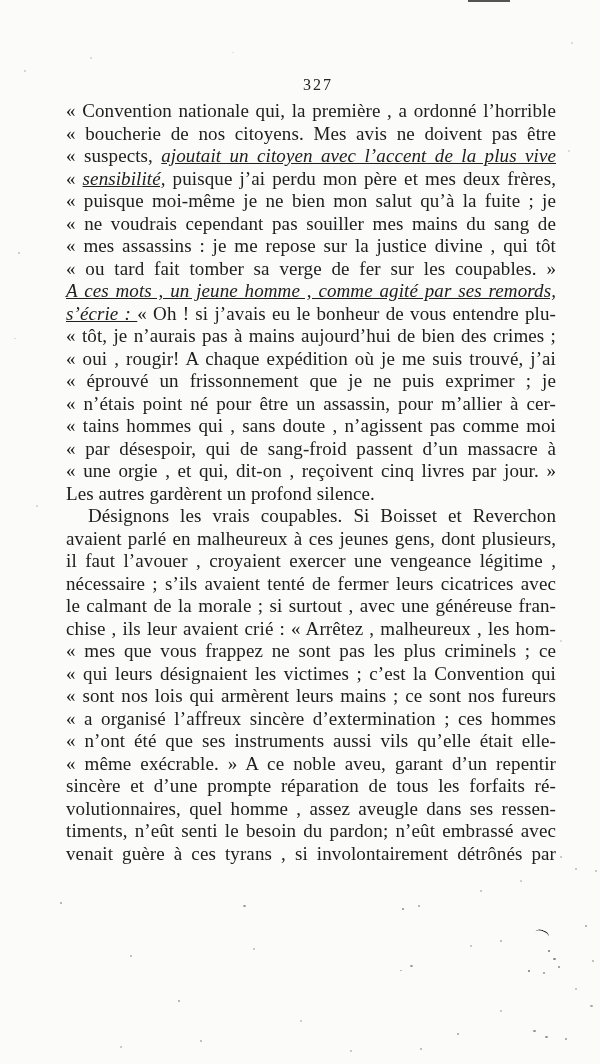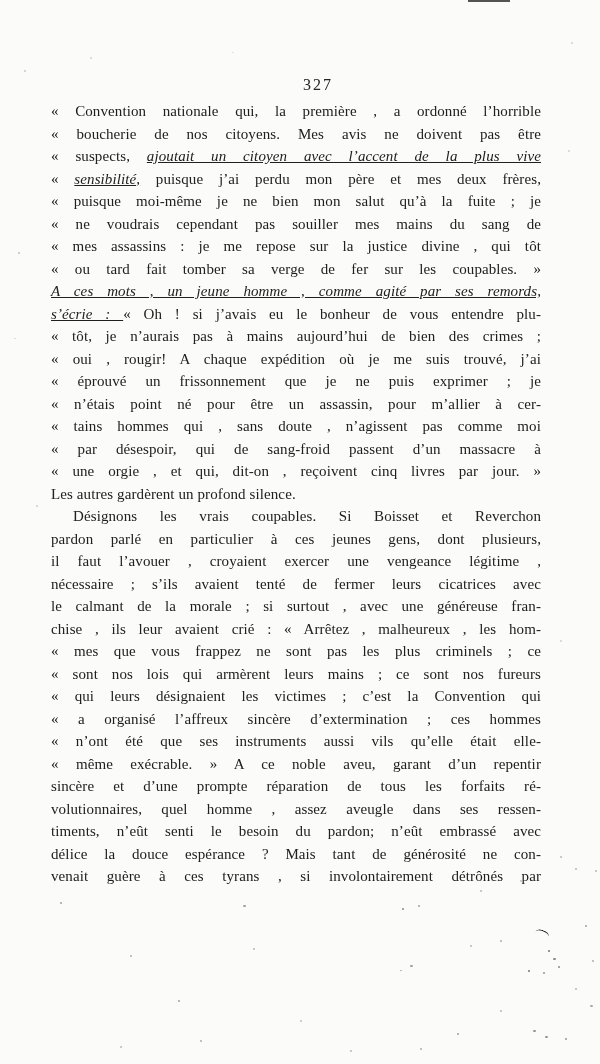--- a/index.html
+++ b/index.html
@@ -8,22 +8,22 @@
     background:#fbfbf9;
     position:relative;overflow:hidden;
     font-family:"Liberation Serif","DejaVu Serif",serif;
   }
   .page{position:absolute;inset:0;color:#1e1e1e;}
   .pagenum{
     position:absolute;top:76px;left:0;width:600px;
     text-align:center;font-size:16px;letter-spacing:2px;color:#242424;margin-left:18px;
   }
   .text{
-    position:absolute;left:51px;top:100px;width:490px;
-    font-size:15px;line-height:22.5px;color:#202020;
+    position:absolute;left:66px;top:100px;width:490px;
+    font-size:19px;line-height:22.5px;color:#202020;
     letter-spacing:0.1px;
   }
   .line{
     height:22.5px;
     text-align:justify;
     text-align-last:justify;
     -moz-text-align-last:justify;
     white-space:normal;
   }
   .line.nojust{text-align:right;text-align-last:left;-moz-text-align-last:left;}
@@ -55,35 +55,34 @@
       <div class="line"><span class="it">s’écrie : </span><span>« Oh ! si j’avais eu le bonheur de vous entendre plu-</span></div>
       <div class="line"><span>« tôt, je n’aurais pas à mains aujourd’hui de bien des crimes ;</span></div>
       <div class="line"><span>« oui , rougir! A chaque expédition où je me suis trouvé, j’ai</span></div>
       <div class="line"><span>« éprouvé un frissonnement que je ne puis exprimer ; je</span></div>
       <div class="line"><span>« n’étais point né pour être un assassin, pour m’allier à cer-</span></div>
       <div class="line"><span>« tains hommes qui , sans doute , n’agissent pas comme moi</span></div>
       <div class="line"><span>« par désespoir, qui de sang-froid passent d’un massacre à</span></div>
       <div class="line"><span>« une orgie , et qui, dit-on , reçoivent cinq livres par jour. »</span></div>
       <div class="line nojust"><span>Les autres gardèrent un profond silence.</span></div>
       <div class="line indent"><span>Désignons les vrais coupables. Si Boisset et Reverchon</span></div>
-      <div class="line"><span>pardon parlé en particulier à ces jeunes gens, dont plusieurs,</span></div>
+      <div class="line"><span>avaient parlé en malheureux à ces jeunes gens, dont plusieurs,</span></div>
       <div class="line"><span>il faut l’avouer , croyaient exercer une vengeance légitime ,</span></div>
       <div class="line"><span>nécessaire ; s’ils avaient tenté de fermer leurs cicatrices avec</span></div>
       <div class="line"><span>le calmant de la morale ; si surtout , avec une généreuse fran-</span></div>
       <div class="line"><span>chise , ils leur avaient crié : « Arrêtez , malheureux , les hom-</span></div>
       <div class="line"><span>« mes que vous frappez ne sont pas les plus criminels ; ce</span></div>
+      <div class="line"><span>« qui leurs désignaient les victimes ; c’est la Convention qui</span></div>
       <div class="line"><span>« sont nos lois qui armèrent leurs mains ; ce sont nos fureurs</span></div>
-      <div class="line"><span>« qui leurs désignaient les victimes ; c’est la Convention qui</span></div>
       <div class="line"><span>« a organisé l’affreux sincère d’extermination ; ces hommes</span></div>
       <div class="line"><span>« n’ont été que ses instruments aussi vils qu’elle était elle-</span></div>
       <div class="line"><span>« même exécrable. » A ce noble aveu, garant d’un repentir</span></div>
       <div class="line"><span>sincère et d’une prompte réparation de tous les forfaits ré-</span></div>
       <div class="line"><span>volutionnaires, quel homme , assez aveugle dans ses ressen-</span></div>
       <div class="line"><span>timents, n’eût senti le besoin du pardon; n’eût embrassé avec</span></div>
-      <div class="line"><span>délice la douce espérance ? Mais tant de générosité ne con-</span></div>
       <div class="line"><span>venait guère à ces tyrans , si involontairement détrônés par</span></div>
     </div>
 
   <div id="noise-layer">
       <div class="speck bar" style="left: 468px; top: 0px; width: 42px; height: 2px; opacity: 0.75;"></div>
       <div class="speck" style="left: 90px; top: 57px; width: 2px; height: 2px; opacity: 0.18;"></div>
       <div class="speck" style="left: 232px; top: 52px; width: 2px; height: 1px; opacity: 0.15;"></div>
       <div class="speck" style="left: 571px; top: 42px; width: 2px; height: 2px; opacity: 0.18;"></div>
       <div class="speck" style="left: 24px; top: 70px; width: 2px; height: 2px; opacity: 0.22;"></div>
       <div class="speck" style="left: 18px; top: 252px; width: 2px; height: 2px; opacity: 0.25;"></div>

